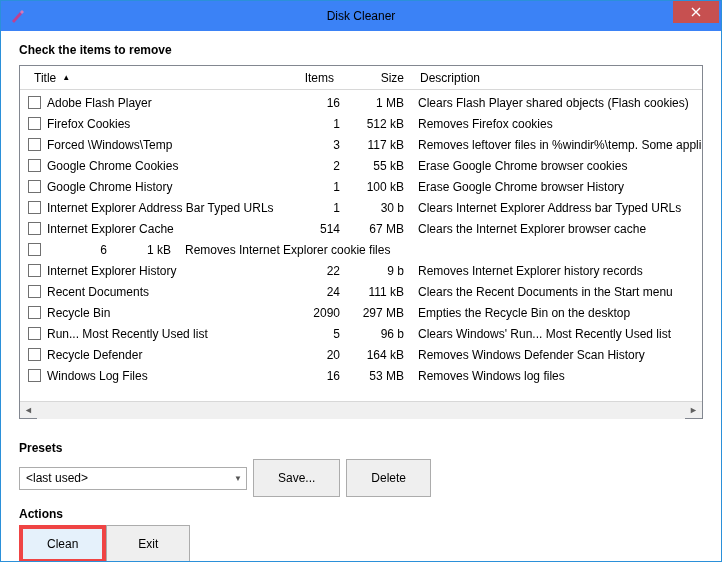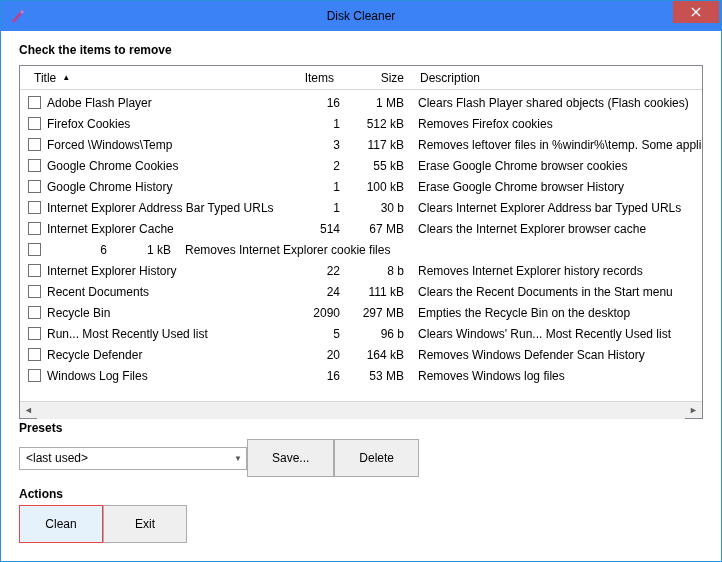--- a/index.html
+++ b/index.html
@@ -21,28 +21,28 @@
 .rows{flex:1;overflow:hidden;padding-top:2px}
 .row{display:flex;align-items:center;height:21px;padding-left:8px}
 .chk{width:13px;height:13px;border:1px solid #707070;margin-right:6px;background:#fff}
 .cell-title{width:233px;white-space:nowrap;overflow:hidden;text-overflow:ellipsis}
 .cell-items{width:60px;text-align:right}
 .cell-size{width:74px;text-align:right;padding-right:10px}
 .cell-desc{flex:1;white-space:nowrap;overflow:hidden;text-overflow:ellipsis;padding-left:4px}
 .hscroll{height:17px;background:#f0f0f0;border-top:1px solid #d8d8d8;display:flex;align-items:center}
 .sc-btn{width:17px;height:17px;display:flex;align-items:center;justify-content:center;font-size:9px;color:#606060;cursor:pointer}
 .sc-track{flex:1;height:17px;background:#f0f0f0}
-.section-row{display:flex;justify-content:space-between;margin-top:2px}
+.section-row{display:flex;justify-content:space-between;margin-top:22px}
 .section-label{font-weight:bold;margin-bottom:4px}
-.presets-ctl{display:flex;align-items:center}
+.presets-ctl{display:flex;gap:6px;align-items:center}
 .combo{width:228px;height:23px;border:1px solid #acacac;background:#fff;display:flex;align-items:center;justify-content:space-between;padding:0 4px 0 6px;cursor:pointer}
 .combo-arrow{font-size:8px;color:#555}
 .btn{height:38px;border:1px solid #acacac;background:#efefef;padding:0 24px;display:inline-flex;align-items:center;justify-content:center;cursor:pointer;min-width:60px}
 .bottom-row{display:flex;justify-content:flex-start;align-items:flex-end;margin-top:10px}
-.clean-btn{min-width:84px;border:1px solid #ef4444;background:#e5f1fb}
+.clean-btn{min-width:84px;border:4px solid #ef4444;background:#e5f1fb}
 .exit-btn{min-width:84px}
 </style>
 </head>
 <body>
 
 <div class="titlebar">
   <svg class="titlebar-icon" viewBox="0 0 16 16">
       <path d="M3 13 L11 4 L13 6 L5 15 Z" fill="#c04090"></path>
       <path d="M11 4 L13 2 L15 4 L13 6 Z" fill="#d878b8"></path>
     </svg>
@@ -120,21 +120,21 @@
         <div class="row">
           <span class="chk"></span>
           <span class="cell-items">6</span>
           <span class="cell-size">1 kB</span>
           <span class="cell-desc">Removes Internet Explorer cookie files</span>
         </div>
         <div class="row">
           <span class="chk"></span>
           <span class="cell-title">Internet Explorer History</span>
           <span class="cell-items">22</span>
-          <span class="cell-size">8 b</span>
+          <span class="cell-size">9 b</span>
           <span class="cell-desc">Removes Internet Explorer history records</span>
         </div>
         <div class="row">
           <span class="chk"></span>
           <span class="cell-title">Recent Documents</span>
           <span class="cell-items">24</span>
           <span class="cell-size">111 kB</span>
           <span class="cell-desc">Clears the Recent Documents in the Start menu</span>
         </div>
         <div class="row">

